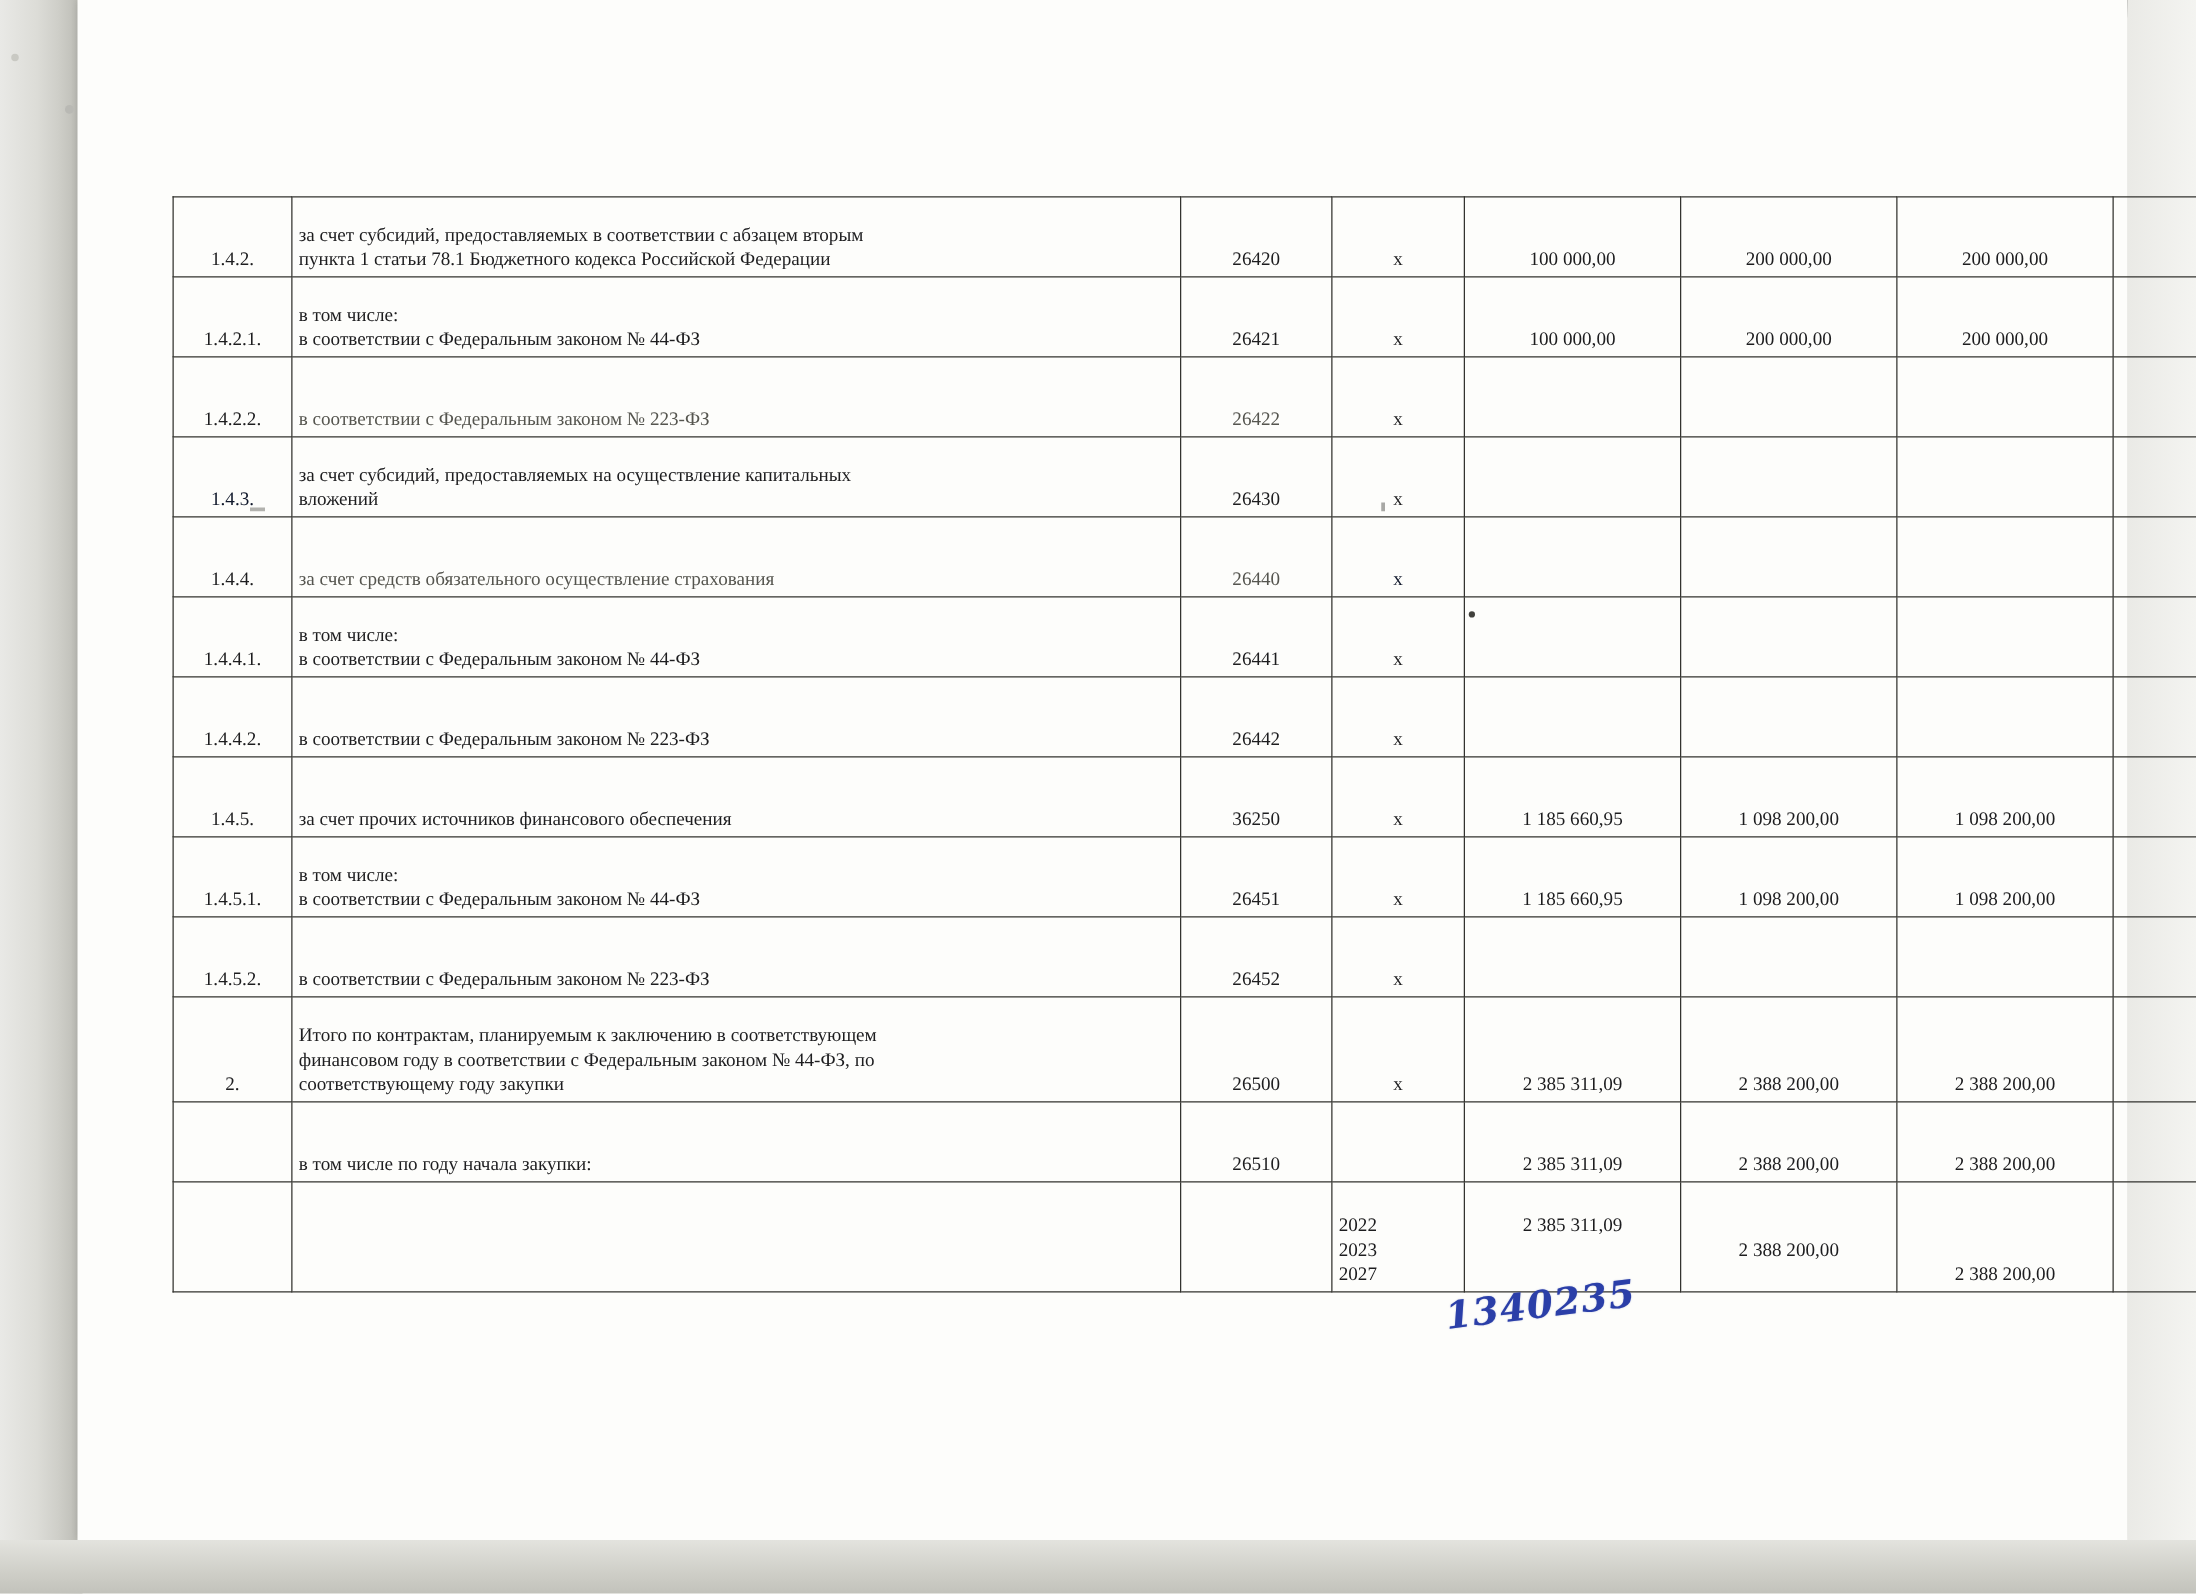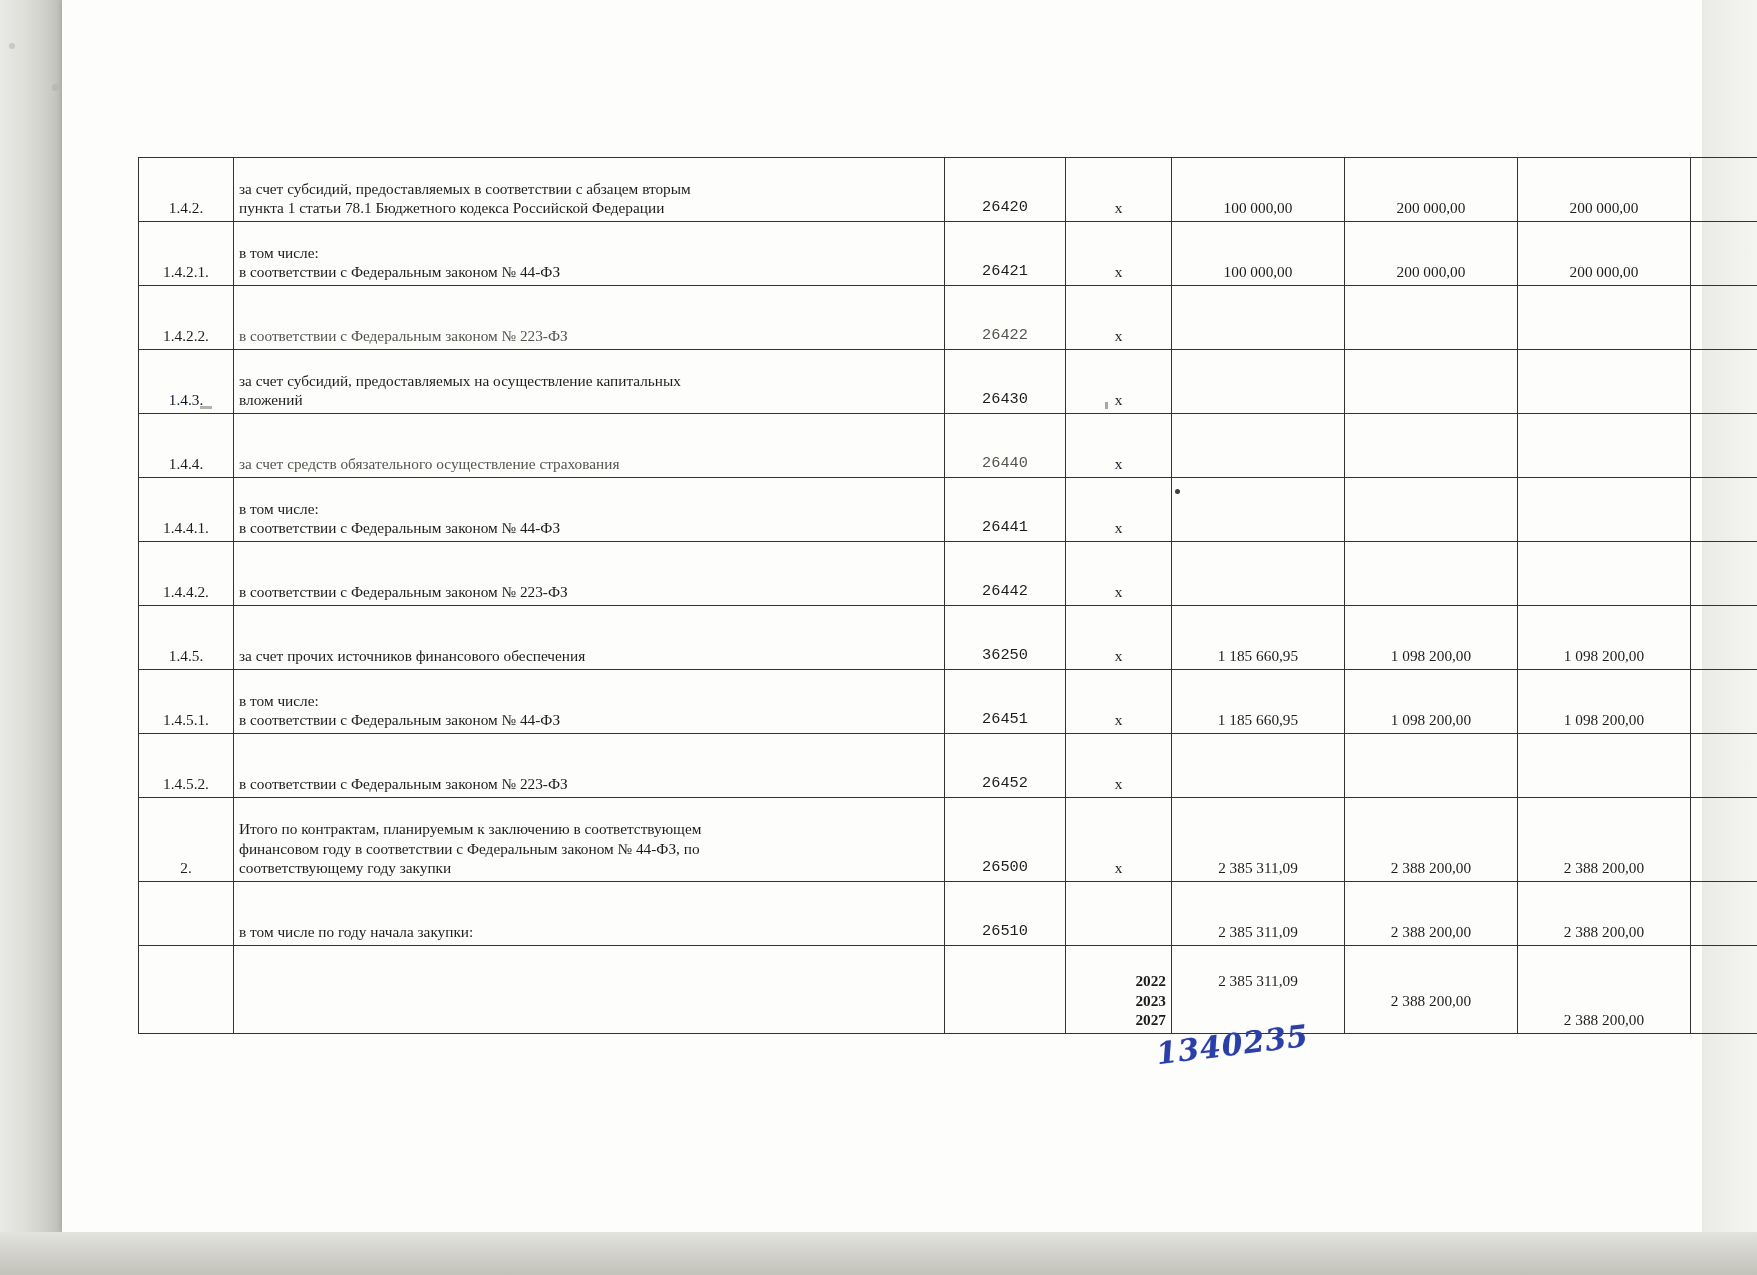--- a/index.html
+++ b/index.html
@@ -77,41 +77,40 @@
   }
   table.doc td {
     border: 1px solid #33332f;
     vertical-align: bottom;
     padding: 2px 5px 3px 5px;
     font-size: 15.3px;
     line-height: 1.28;
   }
   .c-num   { width: 84px;  text-align: center; vertical-align: top; padding-top: 4px; }
   .c-name  { width: 700px; text-align: left; }
-  .c-code  { width: 110px; text-align: center; font-family: Liberation Mono, monospace; }
+  .c-code  { width: 110px; text-align: center; }
   .c-x     { width: 95px;  text-align: center; }
   .c-v1    { width: 162px; text-align: center; }
   .c-v2    { width: 162px; text-align: center; }
   .c-v3    { width: 162px; text-align: center; }
   .c-v4    { width: 115px; text-align: center; }
 
   .r-tall td { height: 58px; }
 
   .nm-top { display:block; }
   .faded { color: #55554f; }
   .vfaint { color: #0f172a; }
 
   
   .years {
-    text-align: right;
+    text-align: left;
     line-height: 1.5;
     font-size: 15.3px;
     vertical-align: top;
     padding-top: 3px;
-    font-weight: bold;
   }
   .stack {
     line-height: 1.5;
     font-size: 15.3px;
     vertical-align: top;
     padding-top: 3px;
     text-align:center;
   }
   .stack .blank { visibility: hidden; }
 

